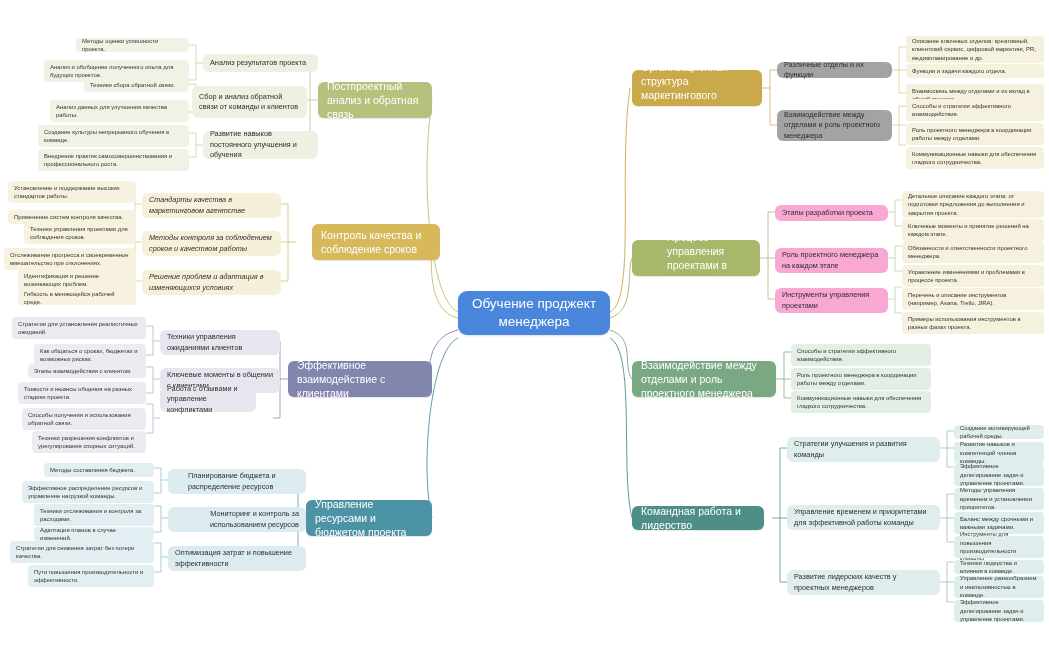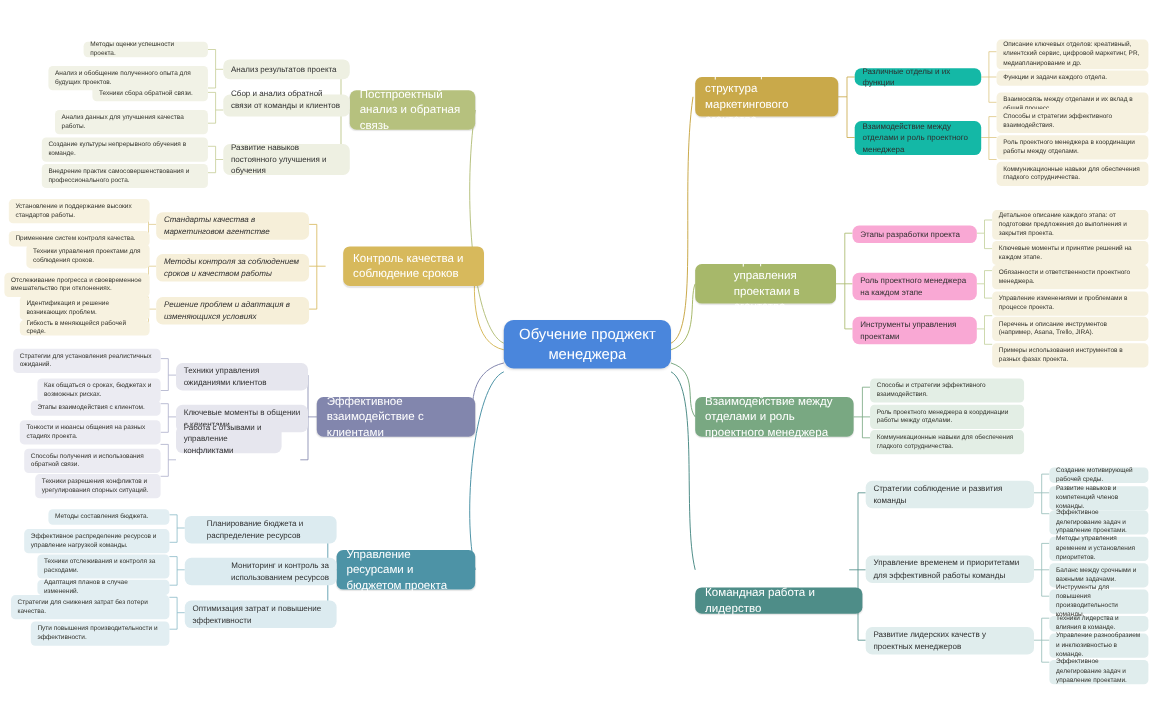--- a/index.html
+++ b/index.html
@@ -45,21 +45,21 @@
 
   .c-purple  {background:#8286ad;}
   .c-purple2 {background:#e6e6ee;}
   .c-purple3 {background:#ebebf2;}
 
   .c-teal    {background:#4d93a6;}
   .c-teal2   {background:#dcebf0;}
   .c-teal3   {background:#e2eef2;}
 
   .c-dgold   {background:#c9a94a;}
-  .c-dgold2  {background:#14b8a6;}
+  .c-dgold2  {background:#a3a3a3;}
   .c-dgold3  {background:#f6f1df;}
 
   .c-green   {background:#a7b86a;padding-left:35px;}
   .c-green2  {background:#f9a8d4;}
 
   .c-sage    {background:#79a882;}
   .c-sage2   {background:#e3eee5;}
 
   .c-tealdk  {background:#4e8d88;}
   .c-tealdk2 {background:#e0eded; }
@@ -137,21 +137,21 @@
     <span>Обучение проджект менеджера</span>
   </div>
 
   <div class="node b1 c-olive" style="left:318px;top:82px;width:114px;height:36px;">
     <span>Постпроектный анализ и обратная связь</span>
   </div>
 
   <div class="node b2 c-olive2" style="left:203px;top:54px;width:115px;height:18px;">
     <span>Анализ результатов проекта</span>
   </div>
-  <div class="node b2 c-olive2" style="left:203px;top:86px;width:115px;height:20px;align-items:flex-end;">
+  <div class="node b2 c-olive2" style="left:192px;top:86px;width:115px;height:32px;">
     <span>Сбор и анализ обратной связи от команды и клиентов</span>
   </div>
   <div class="node b2 c-olive2" style="left:203px;top:131px;width:115px;height:28px;">
     <span>Развитие навыков постоянного улучшения и обучения</span>
   </div>
 
   <div class="node b3 c-olive3" style="left:76px;top:38px;width:113px;height:14px;">
     <span>Методы оценки успешности проекта.</span>
   </div>
   <div class="node b3 c-olive3" style="left:44px;top:60px;width:145px;height:22px;">
@@ -339,26 +339,26 @@
   <div class="node b3 c-sage2" style="left:791px;top:344px;width:140px;height:22px;">
     <span>Способы и стратегии эффективного взаимодействия.</span>
   </div>
   <div class="node b3 c-sage2" style="left:791px;top:368px;width:140px;height:22px;">
     <span>Роль проектного менеджера в координации работы между отделами.</span>
   </div>
   <div class="node b3 c-sage2" style="left:791px;top:391px;width:140px;height:22px;">
     <span>Коммуникационные навыки для обеспечения гладкого сотрудничества.</span>
   </div>
 
-  <div class="node b1 c-tealdk" style="left:632px;top:534px;width:152px;height:24px;">
+  <div class="node b1 c-tealdk" style="left:632px;top:506px;width:132px;height:24px;">
     <span>Командная работа и лидерство</span>
   </div>
 
   <div class="node b2 c-tealdk2" style="left:787px;top:437px;width:153px;height:25px;">
-    <span>Стратегии соблюдение и развития команды</span>
+    <span>Стратегии улучшения и развития команды</span>
   </div>
   <div class="node b2 c-tealdk2" style="left:787px;top:505px;width:153px;height:25px;">
     <span>Управление временем и приоритетами для эффективной работы команды</span>
   </div>
   <div class="node b2 c-tealdk2" style="left:787px;top:570px;width:153px;height:25px;">
     <span>Развитие лидерских качеств у проектных менеджеров</span>
   </div>
 
   <div class="node b3 c-tealdk2" style="left:954px;top:425px;width:90px;height:14px;">
     <span>Создание мотивирующей рабочей среды.</span>

